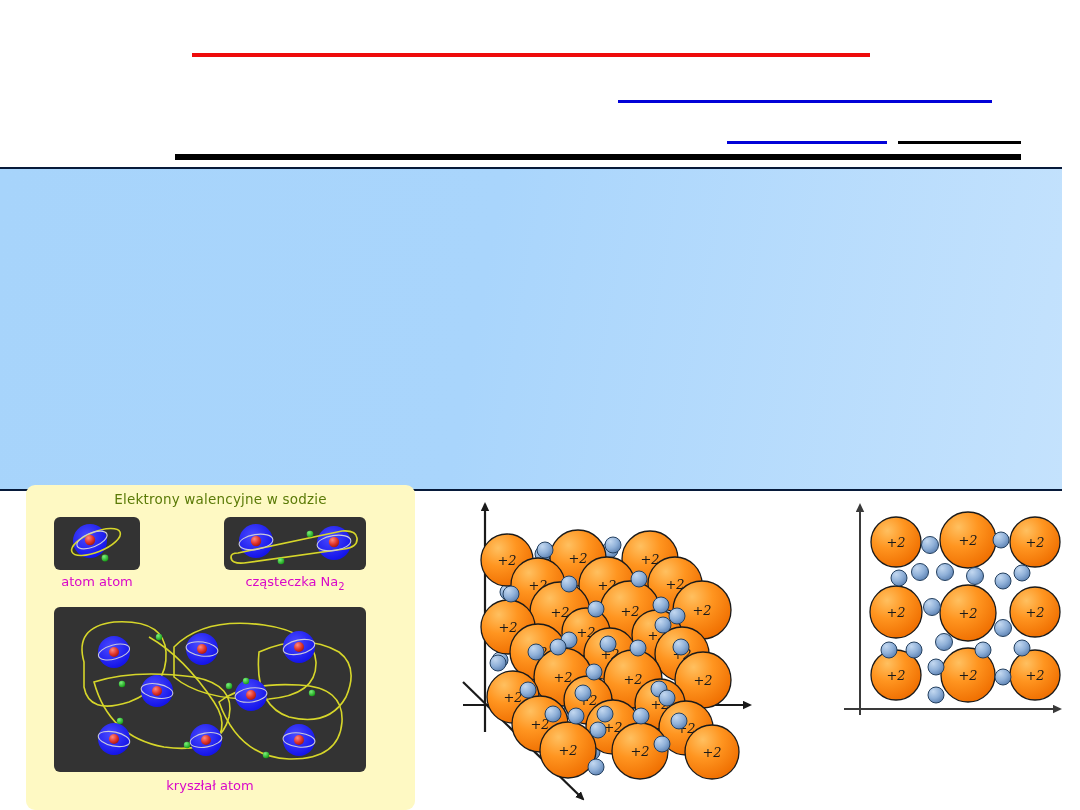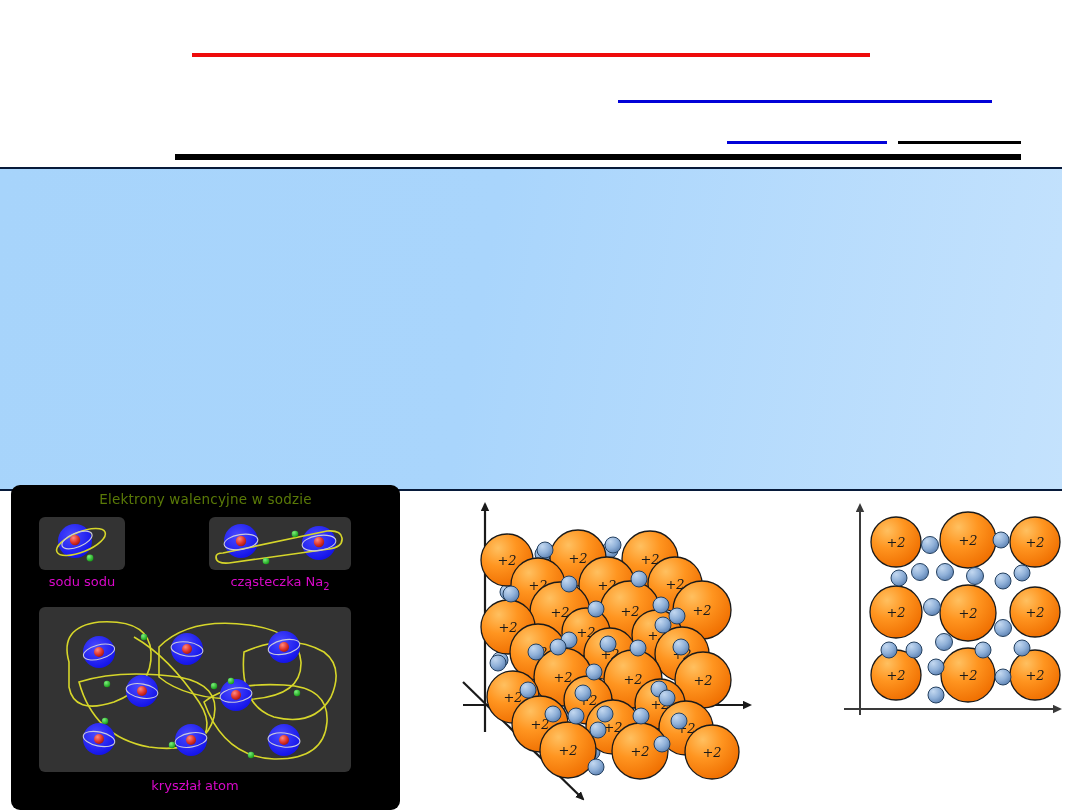--- a/index.html
+++ b/index.html
@@ -32,23 +32,23 @@
     width: 1062px; height: 324px;
     background: linear-gradient(100deg, #a7d4fb 0%, #a9d5fc 45%, #c4e2fd 100%);
     border-top: 2px solid #071a3a;
     border-bottom: 2px solid #071a3a;
     box-sizing: border-box;
   }
 
   
   #fig-sodium {
     position: absolute;
-    left: 11px; top: 485px;
+    left: 26px; top: 485px;
     width: 389px; height: 325px;
-    background: #000000;
+    background: #fef9c3;
     border-radius: 9px;
     overflow: hidden;
   }
   #fig-sodium-title {
     position: absolute;
     left: 0; top: 6px;
     width: 100%;
     text-align: center;
     color: #5a7a07;
     font-size: 13.5px;
@@ -177,21 +177,21 @@
         <circle cx="66" cy="114" r="3.2"></circle>
         <circle cx="175" cy="79" r="3.2"></circle>
         <circle cx="192" cy="74" r="3.2"></circle>
         <circle cx="258" cy="86" r="3.2"></circle>
         <circle cx="133" cy="138" r="3.2"></circle>
         <circle cx="212" cy="148" r="3.2"></circle>
       </g>
     </svg>
   </div>
 
-  <div class="caption" style="left:28px; top:89px; width:86px;">sodu sodu</div>
+  <div class="caption" style="left:28px; top:89px; width:86px;">atom atom</div>
 
   <div class="caption" style="left:198px; top:89px; width:142px;"><span>cząsteczka Na</span><sub>2</sub></div>
 
   <div class="caption" style="left:28px; top:293px; width:312px;">kryszłał atom</div>
 </div>
 
 <div class="diagram" style="left:450px; top:492px; width:320px; height:318px;">
   <svg width="320" height="318" viewBox="0 0 320 318">
     <defs>
       <radialGradient id="ionG" cx="33%" cy="27%" r="78%">

